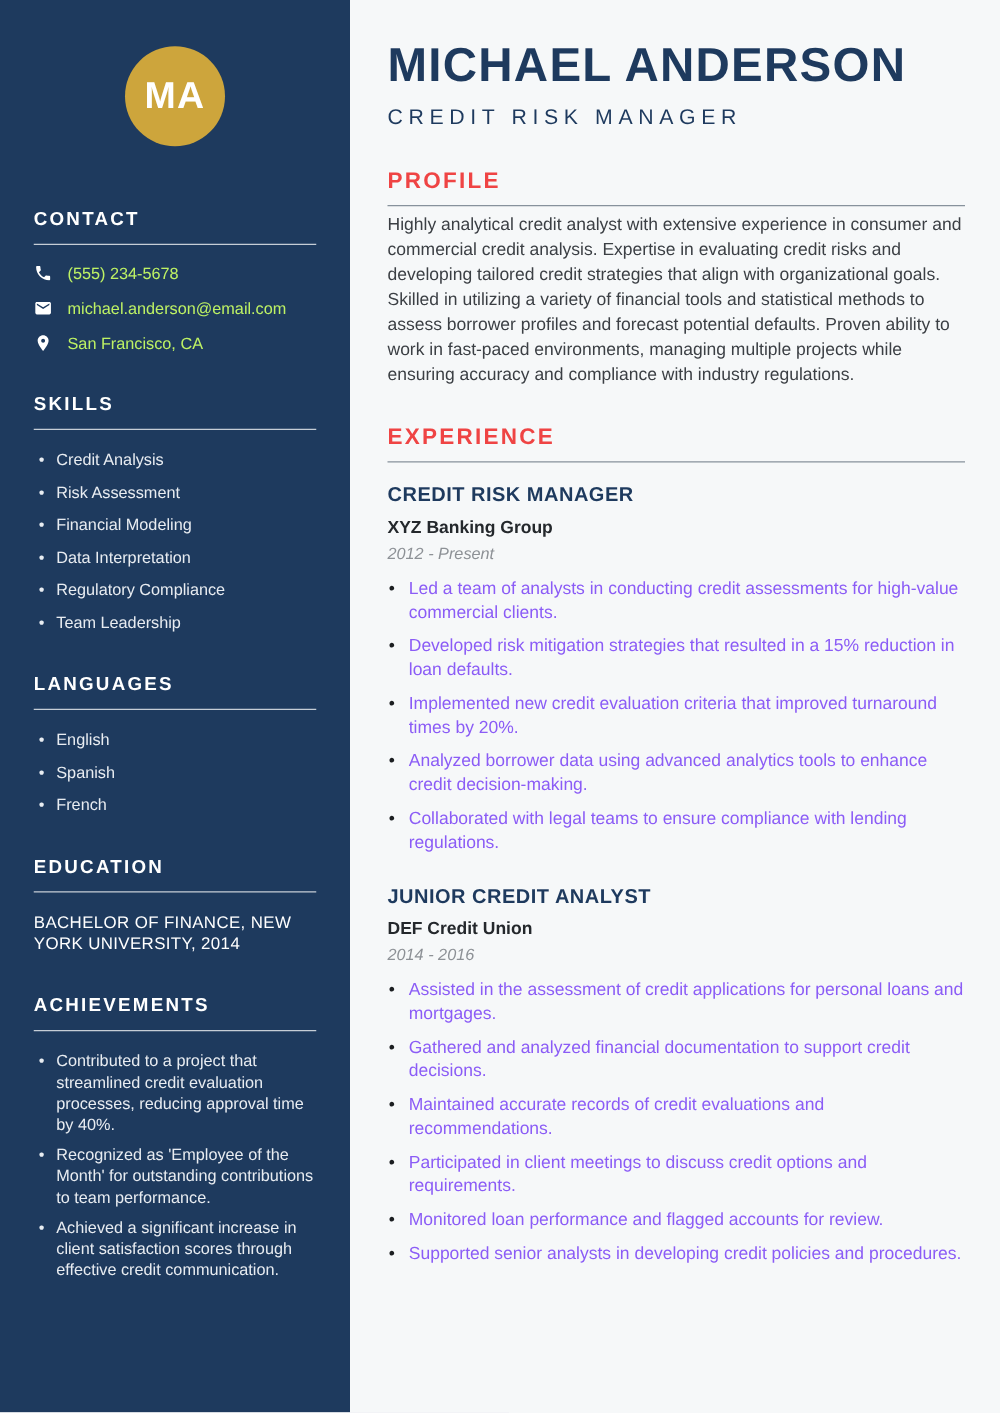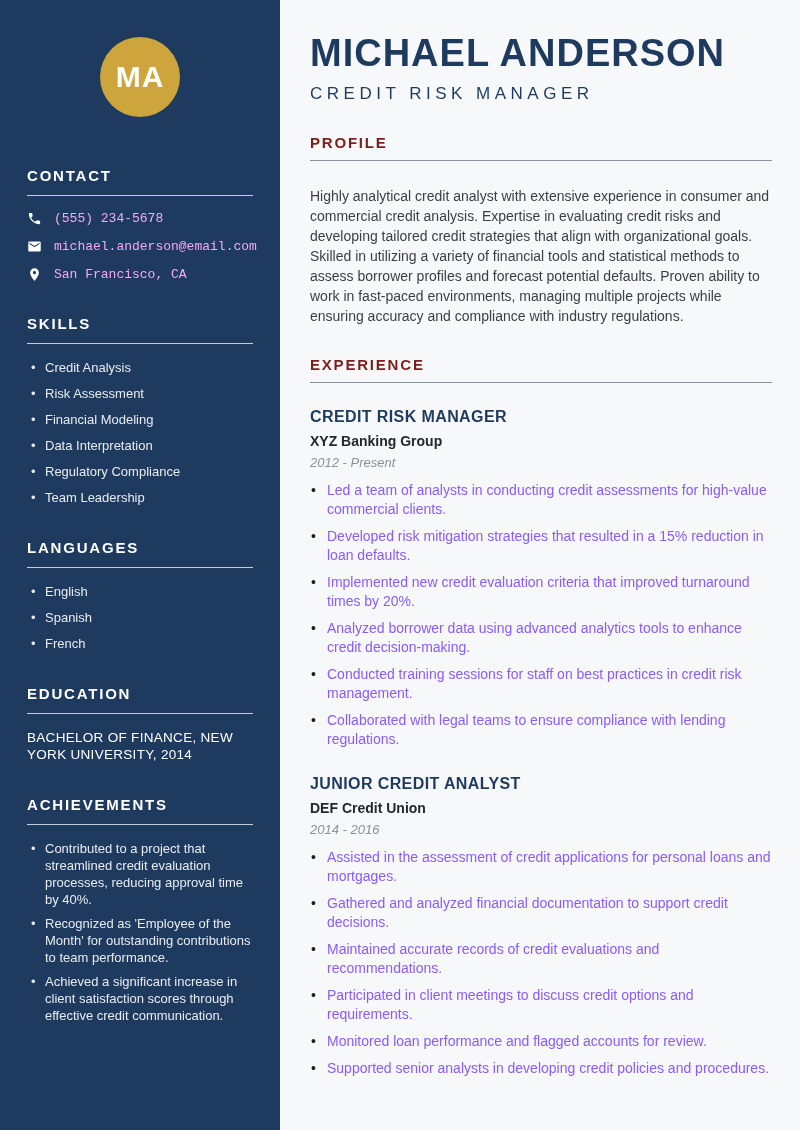--- a/index.html
+++ b/index.html
@@ -21,21 +21,21 @@
     color:#ffffff; font-size:30px; font-weight:bold; letter-spacing:1px;
   }
   .side-section { margin-bottom:33px; }
   .side-section h2 {
     font-size:15px; font-weight:bold; letter-spacing:1.8px; color:#ffffff;
     border-bottom:1px solid rgba(255,255,255,0.75);
     padding-bottom:11px; margin-bottom:15px;
   }
   .contact-item {
     display:flex; align-items:center; gap:12px;
-    font-size:13px; color:#f0abfc; margin-bottom:13px;font-family:Liberation Mono, monospace;
+    font-size:13px; color:#bef264; margin-bottom:13px;
   }
   .contact-item .cicon { width:15px; height:15px; flex:0 0 15px; display:inline-flex; }
   .contact-item .cicon svg { width:15px; height:15px; fill:#ffffff; }
 
   .side-list { list-style:none; margin-left:4px; }
   .side-list li {
     font-size:13px; color:#e8ecf1; margin-bottom:9px; line-height:17px;
     padding-left:14px; position:relative;
   }
   .side-list li::before {
@@ -50,23 +50,23 @@
 
   
   .main { flex:1; padding:34px 28px 20px 30px; background:#f6f8f9; }
   .name {
     font-size:38px; font-weight:800; color:#1e3a5e; letter-spacing:1px; line-height:1;
   }
   .job-subtitle {
     font-size:17px; color:#1e3a5e; letter-spacing:4.5px; margin-top:12px; font-weight:400;
   }
   .main-section h2 {
-    font-size:15px; font-weight:bold; color:#7f1d1d; letter-spacing:1.8px;
+    font-size:18px; font-weight:bold; color:#ef4444; letter-spacing:1.8px;
     padding-bottom:9px; border-bottom:1px solid rgba(44,62,80,0.55);
-    margin-top:30px; margin-bottom:25px;
+    margin-top:30px; margin-bottom:4px;
   }
   .profile-text { font-size:14px; line-height:20px; color:#3b3f44; }
 
   .job { margin-top:18px; }
   .job + .job { margin-top:26px; }
   .job h3 { font-size:16px; font-weight:bold; color:#1e3a5e; letter-spacing:0.4px; margin-bottom:7px; }
   .job .company { font-size:14px; font-weight:bold; color:#24282c; margin-bottom:6px; }
   .job .dates { font-size:13px; font-style:italic; color:#8d9196; margin-bottom:11px; }
   .job-bullets { list-style:none; }
   .job-bullets li {
@@ -168,21 +168,20 @@
 
       <article class="job">
         <h3>CREDIT RISK MANAGER</h3>
         <div class="company">XYZ Banking Group</div>
         <div class="dates">2012 - Present</div>
         <ul class="job-bullets">
             <li>Led a team of analysts in conducting credit assessments for high-value commercial clients.</li>
             <li>Developed risk mitigation strategies that resulted in a 15% reduction in loan defaults.</li>
             <li>Implemented new credit evaluation criteria that improved turnaround times by 20%.</li>
             <li>Analyzed borrower data using advanced analytics tools to enhance credit decision-making.</li>
-            <li>Conducted training sessions for staff on best practices in credit risk management.</li>
             <li>Collaborated with legal teams to ensure compliance with lending regulations.</li>
           </ul>
       </article>
 
       <article class="job">
         <h3>JUNIOR CREDIT ANALYST</h3>
         <div class="company">DEF Credit Union</div>
         <div class="dates">2014 - 2016</div>
         <ul class="job-bullets">
             <li>Assisted in the assessment of credit applications for personal loans and mortgages.</li>

